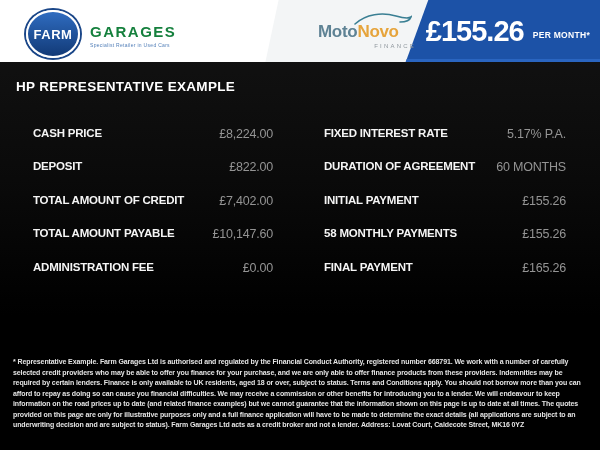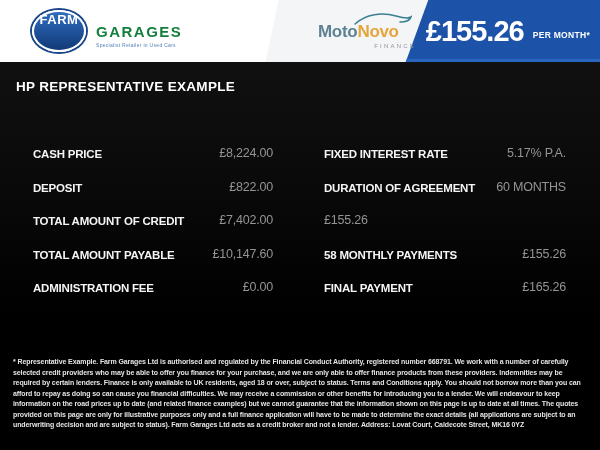--- a/index.html
+++ b/index.html
@@ -30,28 +30,28 @@
     position: absolute; top: 0; left: 417px;
     width: 260px; height: 62px;
     background: #1c52a7;
     border-bottom: 3px solid #2a65c0;
     transform: skewX(-20deg);
   }
 
   
   .farm-logo { position: absolute; top: 10px; left: 24px; display: flex; }
   .farm-oval {
-    width: 54px; height: 42px;
+    width: 54px; height: 48px;
     border-radius: 50%;
     background: linear-gradient(180deg, #2f6cc0 0%, #1a4popup688 60%, #123a77 100%);
     background: linear-gradient(180deg, #2f6cc0 0%, #123a77 100%);
     border: 2px solid #ffffff;
     box-shadow: 0 0 0 2px #1a4688;
-    display: flex; justify-content: center;
-    margin-left: 8px;
+    display: flex; align-items: center; justify-content: center;
+    margin-left: 2px;
   }
   .farm-oval span {
     color: #fff; font-weight: 700; font-size: 13px; letter-spacing: 0.5px;
   }
   .garages-block { margin-left: 10px; padding-top: 13px; }
   .garages-name {
     color: #15803d; font-weight: 700; font-size: 15px; letter-spacing: 1.5px;
   }
   .garages-tagline {
     color: #527fb8; font-size: 5px; margin-top: 2px; letter-spacing: 0.3px;
@@ -90,21 +90,21 @@
   .fin-table {
     position: absolute; top: 127px; left: 33px;
     width: 533px;
     display: grid;
     grid-template-columns: 240px 242px;
     column-gap: 51px;
   }
   .fin-col { display: flex; flex-direction: column; }
   .fin-row {
     height: 33.4px;
-    display: flex; justify-content: space-between; align-items: flex-end;
+    display: flex; justify-content: space-between; align-items: flex-start;
   }
   .fin-label {
     color: #f5f5f5; font-size: 11.5px; font-weight: 700; letter-spacing: -0.2px;
     white-space: nowrap;
   }
   .fin-value {
     color: #949494; font-size: 12.5px; font-weight: 400; letter-spacing: -0.2px;
     white-space: nowrap; text-align: right;
   }
 
@@ -177,20 +177,21 @@
     <div class="fin-col">
       <div class="fin-row">
         <span class="fin-label">FIXED INTEREST RATE</span>
         <span class="fin-value">5.17% P.A.</span>
       </div>
       <div class="fin-row">
         <span class="fin-label">DURATION OF AGREEMENT</span>
         <span class="fin-value">60 MONTHS</span>
       </div>
       <div class="fin-row">
+        <span class="fin-label">INITIAL PAYMENT</span>
         <span class="fin-value">£155.26</span>
       </div>
       <div class="fin-row">
         <span class="fin-label">58 MONTHLY PAYMENTS</span>
         <span class="fin-value">£155.26</span>
       </div>
       <div class="fin-row">
         <span class="fin-label">FINAL PAYMENT</span>
         <span class="fin-value">£165.26</span>
       </div>

